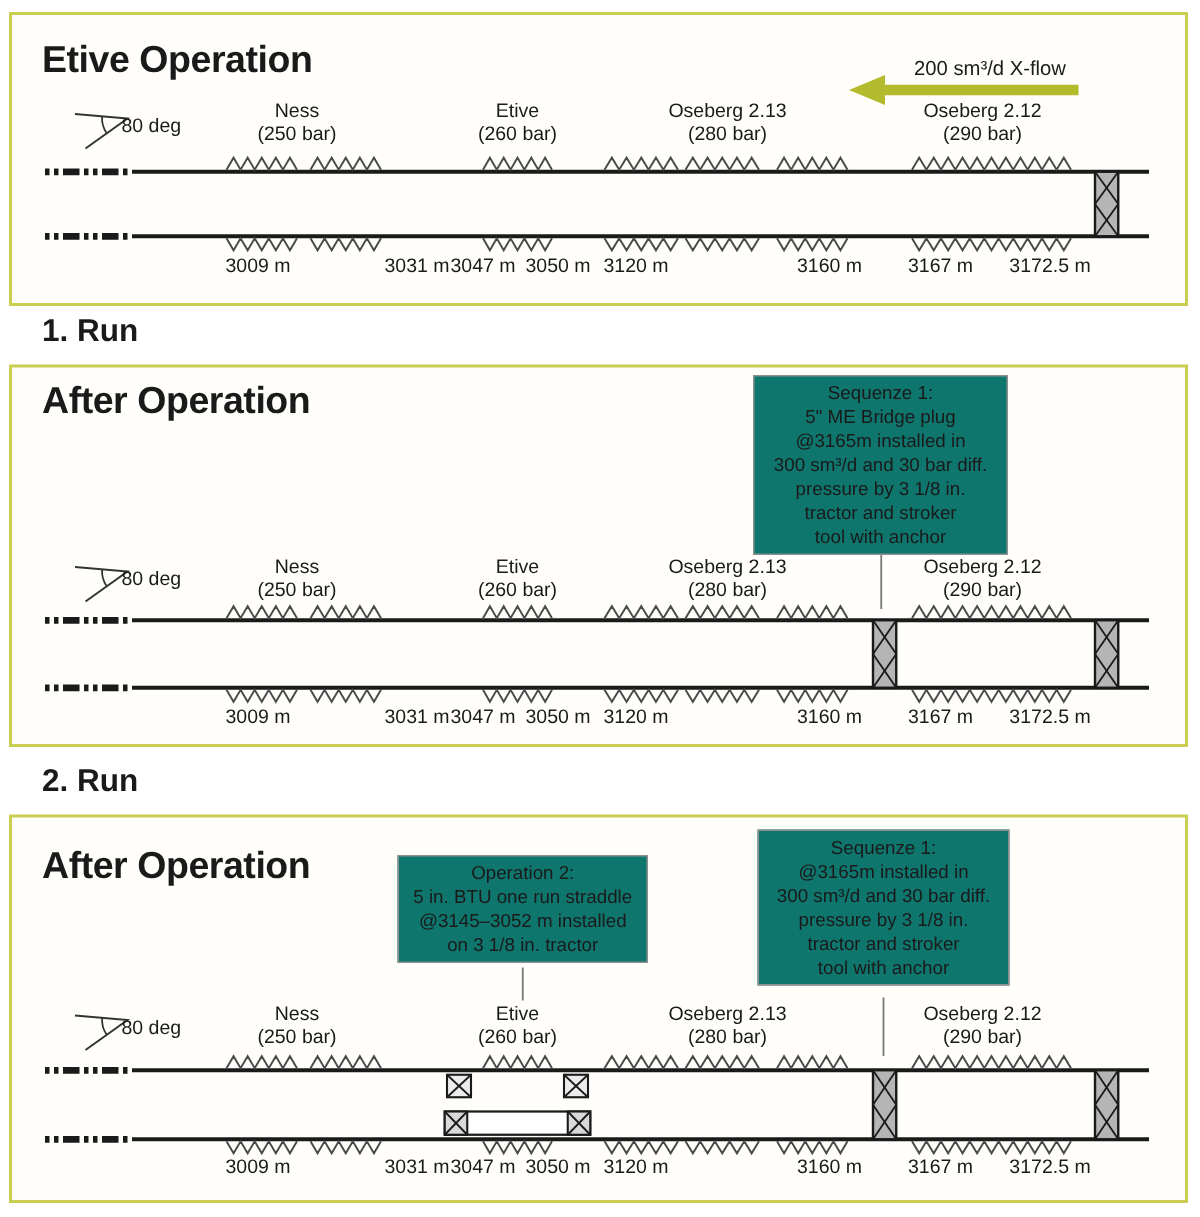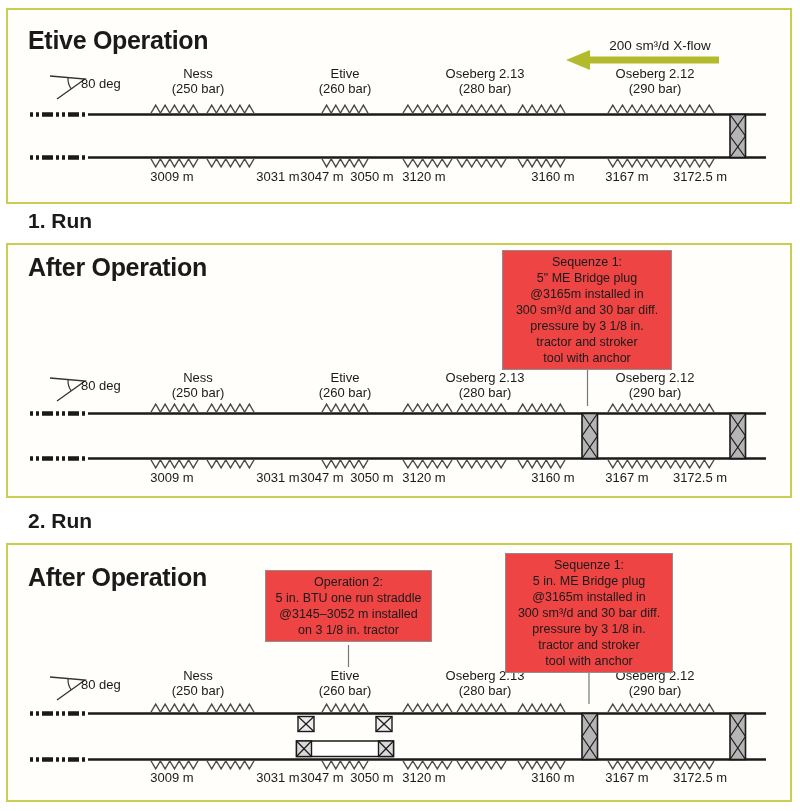--- a/index.html
+++ b/index.html
@@ -18,21 +18,21 @@
   .adeg{position:absolute;left:81px;font-size:13px;white-space:nowrap;}
   .a1{top:76px;} .a2{top:378px;} .a3{top:677px;}
   .zl{position:absolute;transform:translateX(-50%);text-align:center;font-size:13px;line-height:15px;white-space:nowrap;}
   .zl span{display:block;}
   .zx1{left:198px;} .zx2{left:345px;} .zx3{left:485px;} .zx4{left:655px;}
   .zy1{top:66px;} .zy2{top:370px;} .zy3{top:668px;}
   .dl{position:absolute;transform:translateX(-50%);font-size:13px;white-space:nowrap;}
   .dx1{left:172px;} .dx2{left:237px;margin-left:41px;} .dx3{left:322px;} .dx4{left:372px;}
   .dx5{left:424px;} .dx6{left:553px;} .dx7{left:627px;} .dx8{left:700px;}
   .dy1{top:169px;} .dy2{top:470px;} .dy3{top:770px;}
-  .callout{position:absolute;background:#ef4444;border:1px solid #8f8f8f;font-size:12.5px;line-height:16px;text-align:center;padding:3px 1px;}
+  .callout{position:absolute;background:#0f766e;border:1px solid #8f8f8f;font-size:12.5px;line-height:16px;text-align:center;padding:3px 1px;}
   .c1{left:502px;top:250px;width:166px;}
   .c2{left:265px;top:570px;width:163px;}
   .c3{left:505px;top:553px;width:164px;}
 </style>
 </head>
 <body>
 
 <div class="page">
 
   <div class="panel p1"></div>
@@ -250,21 +250,20 @@
     <div>tool with anchor</div>
   </div>
   <div class="callout c2">
     <div>Operation 2:</div>
     <div>5 in. BTU one run straddle</div>
     <div>@3145–3052 m installed</div>
     <div>on 3 1/8 in. tractor</div>
   </div>
   <div class="callout c3">
     <div>Sequenze 1:</div>
-    <div>5 in. ME Bridge plug</div>
     <div>@3165m installed in</div>
     <div>300 sm³/d and 30 bar diff.</div>
     <div>pressure by 3 1/8 in.</div>
     <div>tractor and stroker</div>
     <div>tool with anchor</div>
   </div>
 
 </div>
 
 </body></html>

